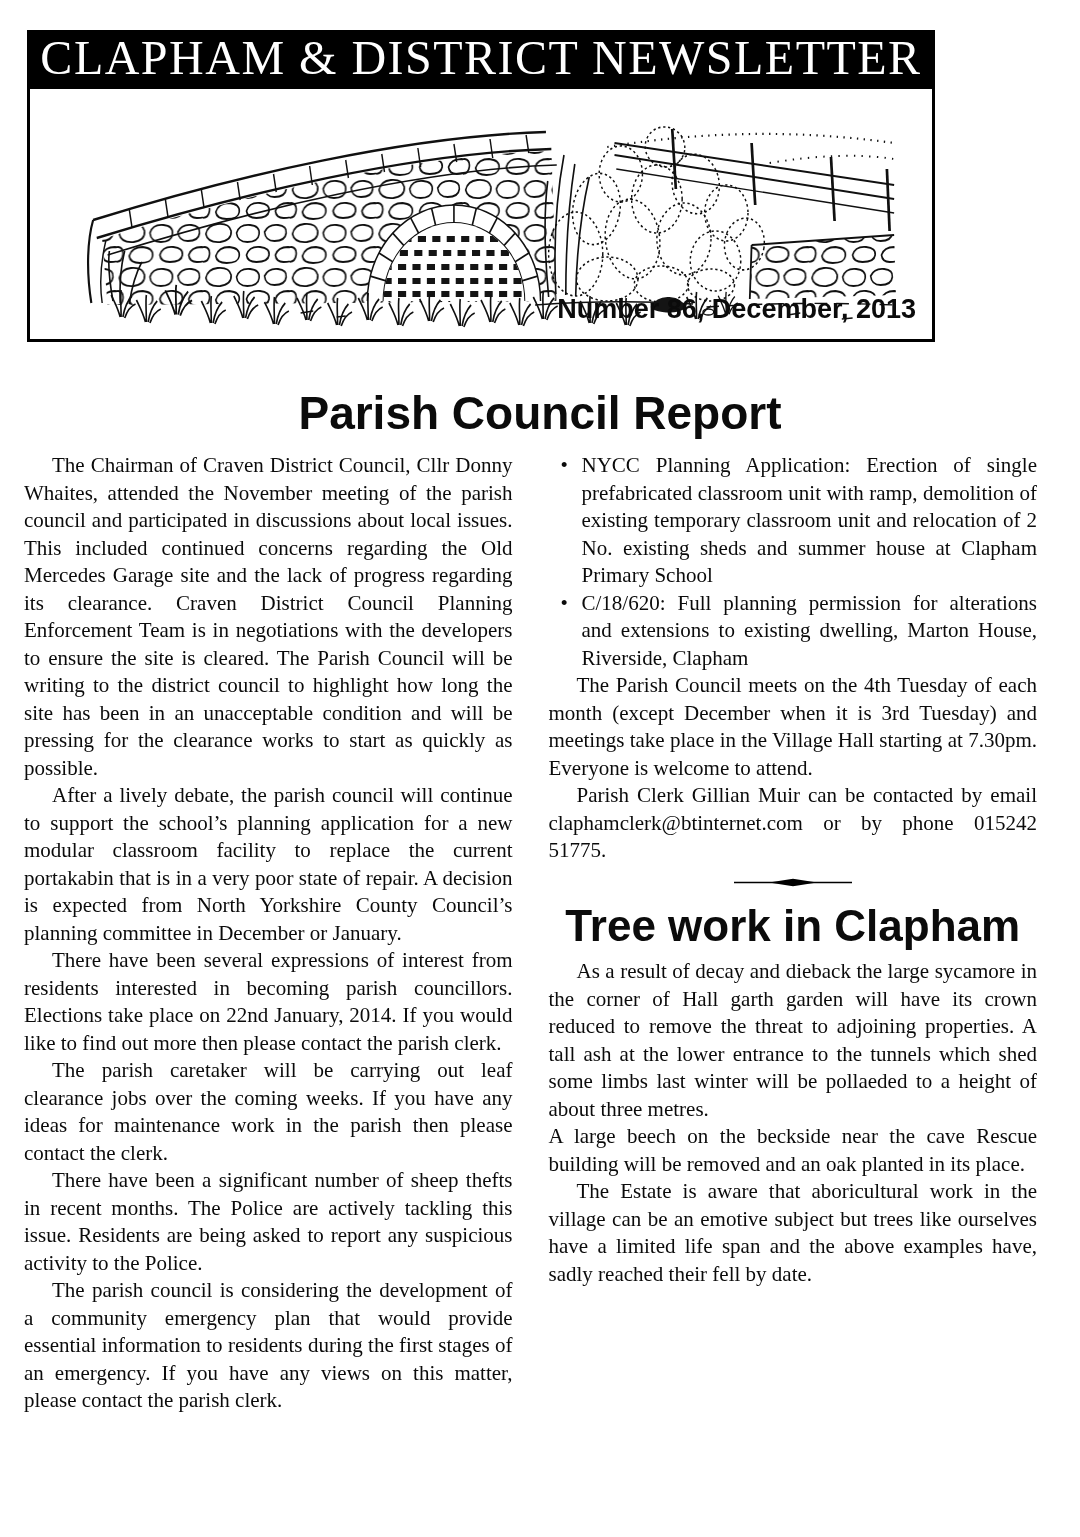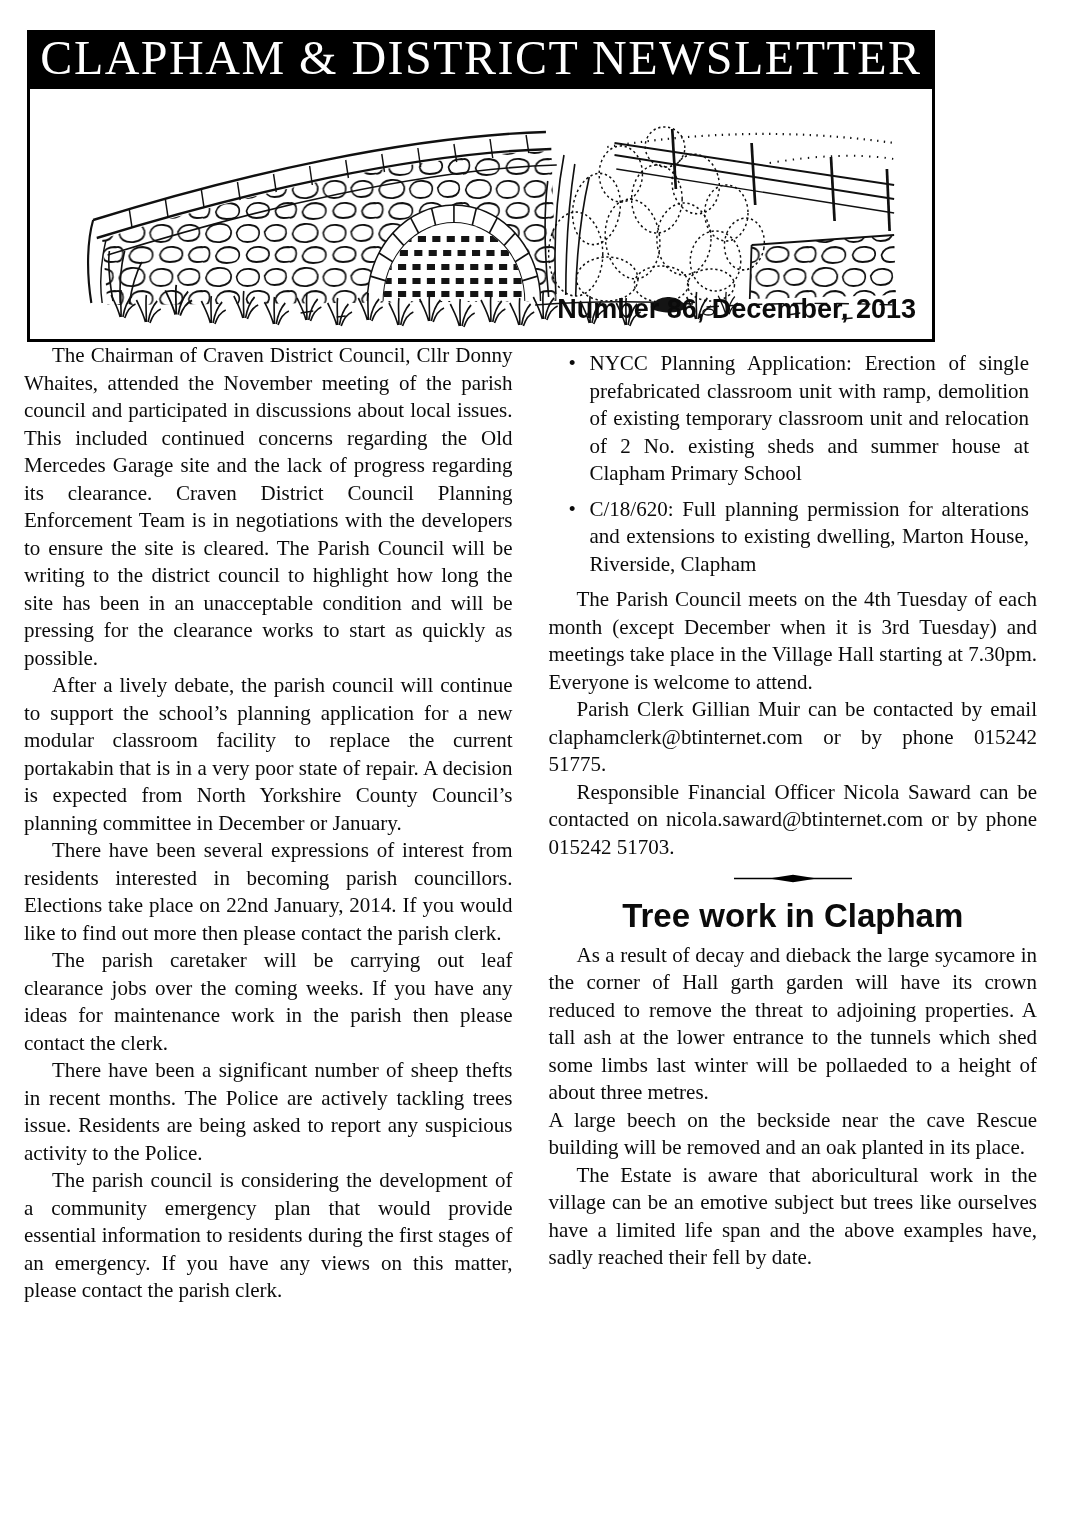--- a/index.html
+++ b/index.html
@@ -31,26 +31,26 @@
     font-family:"Liberation Sans",sans-serif;font-weight:bold;font-size:46px;line-height:1;
   }
   .columns{display:flex;gap:36px;padding:0 43px 0 24px;}
   .col{
     width:489px;font-size:21px;line-height:27.5px;text-align:justify;
     hyphens:manual;-webkit-hyphens:manual;
   }
   .para{margin:0;}
   .indent{text-indent:28px;}
   .bullets{list-style:none;margin:0;padding:0;}
-  .bullet{position:relative;padding-left:33px;margin:8px;}
+  .bullet{position:relative;padding-left:33px;margin:0;}
   .bullet::before{content:"\2022";position:absolute;left:12px;top:0;}
   .divider{display:flex;justify-content:center;margin:12px 0 7px 0;}
   .section-title{
     margin:13px 0 7px 0;text-align:center;
-    font-family:"Liberation Sans",sans-serif;font-weight:bold;font-size:33px;line-height:1.15;
+    font-family:"Liberation Sans",sans-serif;font-weight:bold;font-size:44px;line-height:1.15;
   }
 </style>
 </head>
 <body>
 
 <div class="page">
 
   <header class="masthead">
     <div class="masthead-bar">
       <h1>CLAPHAM &amp; DISTRICT NEWSLETTER</h1>
@@ -200,40 +200,40 @@
           <use href="#tuft" transform="translate(560,8)"></use>
           <use href="#tuft" transform="translate(638,2)"></use>
           <use href="#tuft" transform="translate(675,-2) scale(0.8) translate(20,55)"></use>
           <path d="M92,212 c-4,-20 -6,-35 -4,-50 M100,214 c-1,-22 1,-38 5,-52 M110,215 c3,-18 8,-32 14,-42"></path>
         </g>
       </svg>
       <div class="issue">Number 86, December, 2013</div>
     </div>
   </header>
 
+  <h2 class="article-title">Parish Council Report</h2>
 
   <div class="columns">
 
     <div class="col">
       <p class="para indent">The Chairman of Craven District Council, Cllr Donny Whaites, attended the November meeting of the parish council and participated in discussions about local issues. This included continued concerns regarding the Old Mercedes Garage site and the lack of progress regarding its clearance. Craven District Council Planning Enforcement Team is in negotiations with the developers to ensure the site is cleared. The Parish Council will be writing to the district council to highlight how long the site has been in an unacceptable condition and will be pressing for the clearance works to start as quickly as possible.</p>
       <p class="para indent">After a lively debate, the parish council will continue to support the school’s planning application for a new modular classroom facility to replace the current portakabin that is in a very poor state of repair. A decision is expected from North Yorkshire County Council’s planning committee in December or January.</p>
       <p class="para indent">There have been several expressions of interest from residents interested in becoming parish coun­cillors. Elections take place on 22nd January, 2014. If you would like to find out more then please contact the parish clerk.</p>
       <p class="para indent">The parish caretaker will be carrying out leaf clearance jobs over the coming weeks. If you have any ideas for maintenance work in the parish then please contact the clerk.</p>
-      <p class="para indent">There have been a significant number of sheep thefts in recent months. The Police are actively tackling trees issue. Residents are being asked to report any suspicious activity to the Police.</p>
+      <p class="para indent">There have been a significant number of sheep thefts in recent months. The Police are actively tackling this issue. Residents are being asked to report any suspicious activity to the Police.</p>
       <p class="para indent">The parish council is considering the development of a community emergency plan that would provide essential information to residents during the first stages of an emergency. If you have any views on this matter, please contact the parish clerk.</p>
     </div>
 
     <div class="col">
       <ul class="bullets">
         <li class="bullet">NYCC Planning Application: Erection of single prefabricated classroom unit with ramp, demolition of existing temporary classroom unit and relocation of 2 No. existing sheds and summer house at Clapham Primary School</li>
         <li class="bullet">C/18/620: Full planning permission for alterations and extensions to existing dwelling, Marton House, Riverside, Clapham</li>
       </ul>
       <p class="para indent">The Parish Council meets on the 4th Tuesday of each month (except December when it is 3rd Tuesday) and meetings take place in the Village Hall starting at 7.30pm. Everyone is welcome to attend.</p>
       <p class="para indent">Parish Clerk Gillian Muir can be contacted by email claphamclerk@btinternet.com or by phone 015242 51775.</p>
-      <p class="para indent">Responsible Financial Officer Nicola Saward can be contacted on nicola.saward@btinternet.com or by phone 015242 51703.</p>
 
       <div class="divider">
         <svg width="120" height="11" viewBox="0 0 120 11" aria-hidden="true">
           <line x1="1" y1="5.5" x2="119" y2="5.5" stroke="#000" stroke-width="1.6"></line>
           <polygon points="36,5.5 60,1.8 84,5.5 60,9.2" fill="#000"></polygon>
         </svg>
       </div>
 
       <h3 class="section-title">Tree work in Clapham</h3>
       <p class="para indent">As a result of decay and dieback the large sycamore in the corner of Hall garth garden will have its crown reduced to remove the threat to adjoining properties. A tall ash at the lower entrance to the tunnels which shed some limbs last winter will be pollaeded to a height of about three metres.</p>

